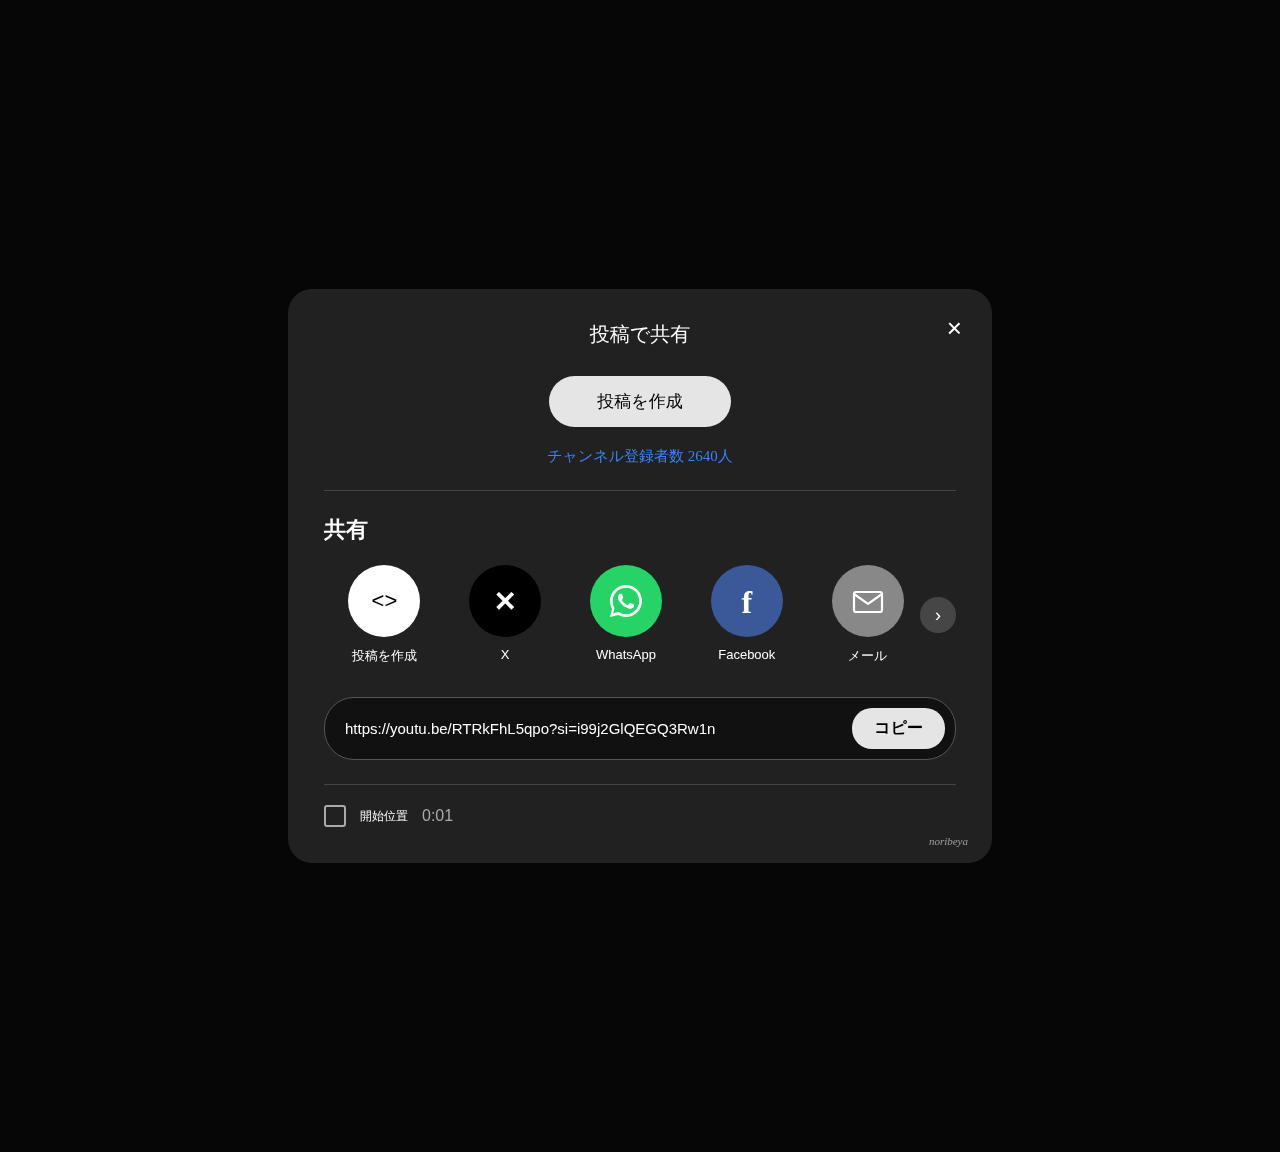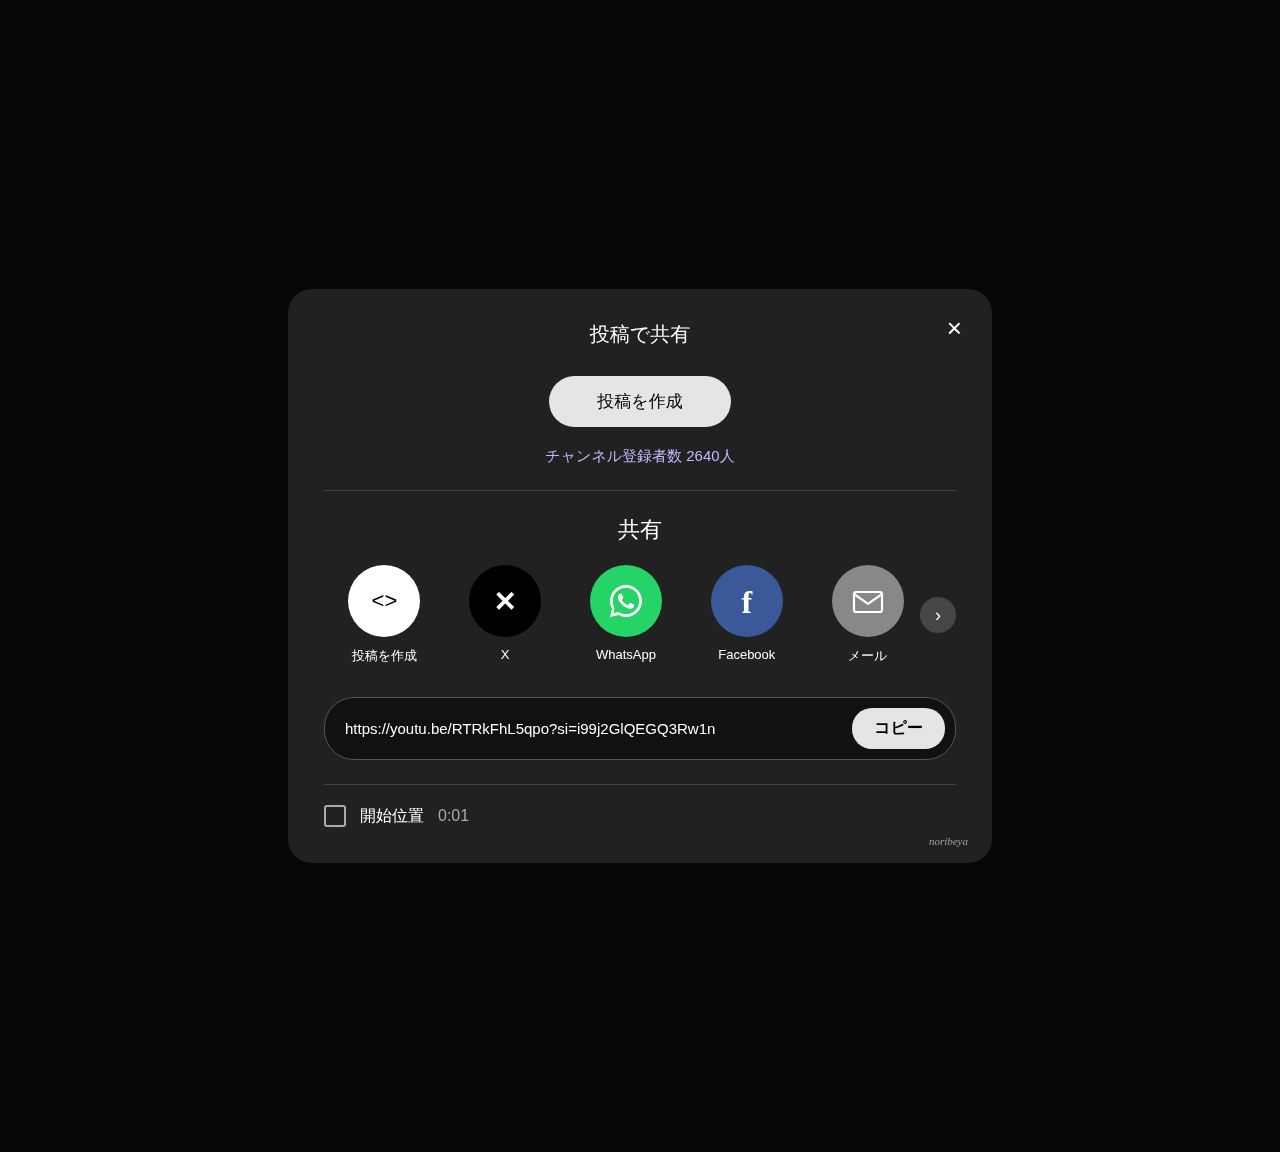--- a/index.html
+++ b/index.html
@@ -71,37 +71,37 @@
       border-radius: 30px;
       padding: 14px 48px;
       font-size: 17px;
       font-weight: 500;
       cursor: pointer;
       white-space: nowrap;
     }
 
     .subscriber-count {
       text-align: center;
-      color: #c4b5fd;
+      color: #3b82f6;
       font-size: 15px;
       margin-bottom: 24px;
+      font-family: Liberation Serif, serif;
     }
 
     .divider {
       border: none;
       border-top: 1px solid #444444;
       margin-bottom: 24px;
     }
 
     .share-section-label {
       font-size: 22px;
-      font-weight: 400;
+      font-weight: 700;
       color: #ffffff;
       margin-bottom: 20px;
-      text-align: center;
     }
 
     .share-icons-row {
       display: flex;
       align-items: flex-start;
       gap: 0px;
       margin-bottom: 32px;
       position: relative;
     }
 
@@ -241,21 +241,21 @@
       height: 22px;
       border: 2px solid #aaaaaa;
       border-radius: 3px;
       background: transparent;
       cursor: pointer;
       flex-shrink: 0;
     }
 
     .start-position-label {
       color: #ffffff;
-      font-size: 16px;
+      font-size: 12px;
     }
 
     .start-position-time {
       color: #aaaaaa;
       font-size: 16px;
     }
 
     .watermark {
       position: absolute;
       bottom: -36px;

